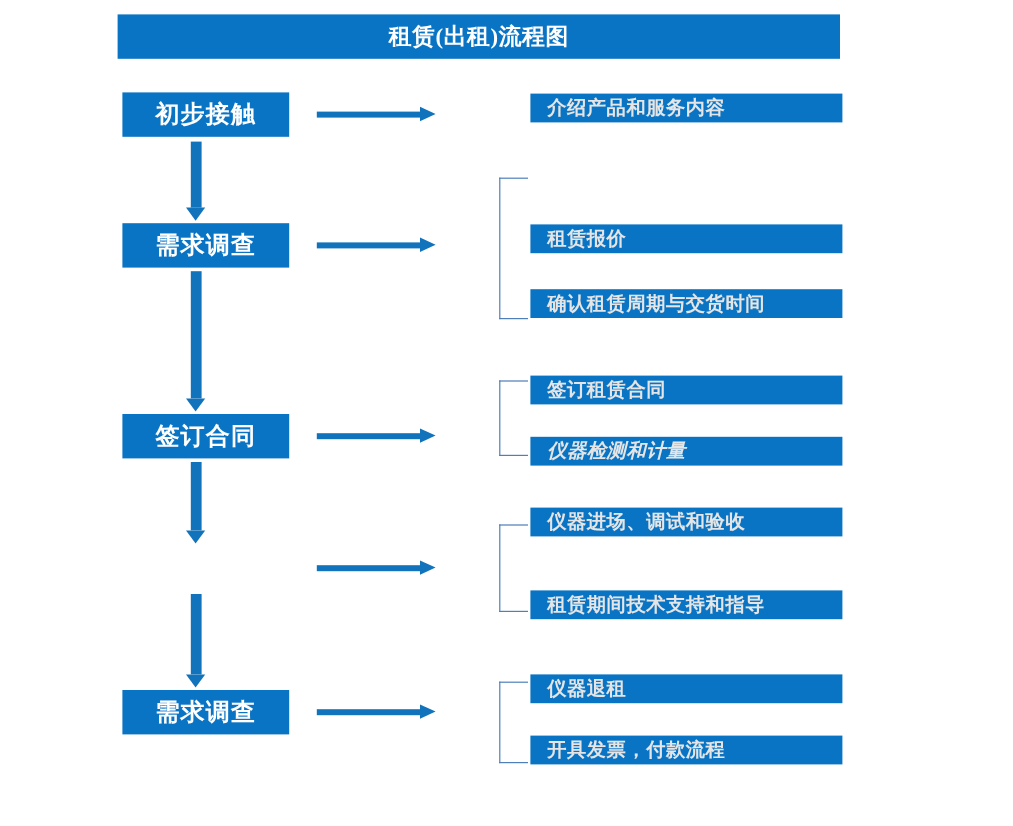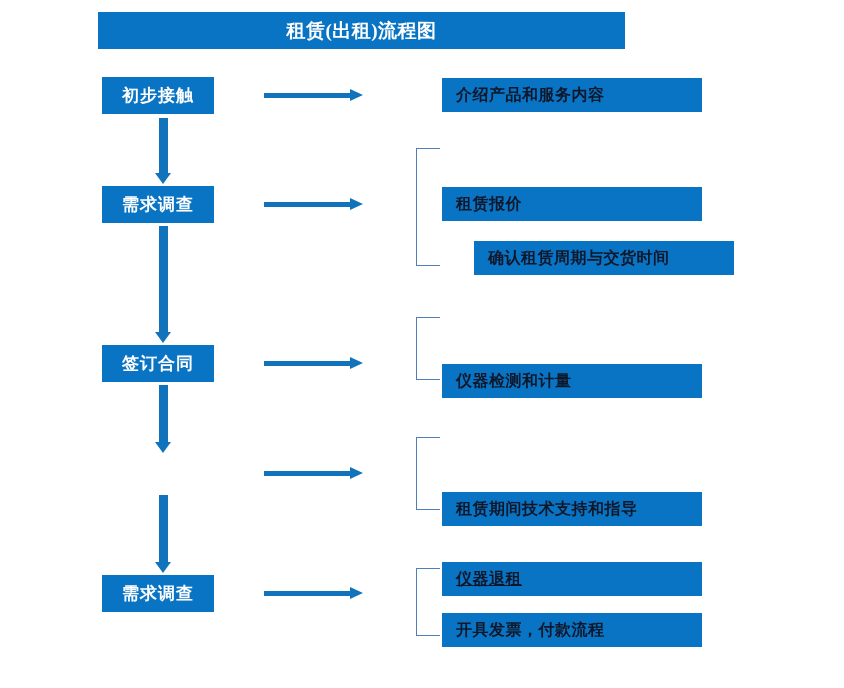--- a/index.html
+++ b/index.html
@@ -15,56 +15,56 @@
     width: 844px;
     height: 688px;
     background: #ffffff;
   }
 
   
   .title-bar {
     position: absolute;
     left: 98px;
     top: 12px;
-    width: 527px;
+    width: 602px;
     height: 37px;
     background: #0A74C4;
     color: #ffffff;
     font-size: 19px;
     font-weight: bold;
     display: flex;
     align-items: center;
     justify-content: center;
     letter-spacing: 0.5px;
   }
 
   
   .stage-box {
     position: absolute;
     left: 102px;
-    width: 112px;
+    width: 139px;
     height: 37px;
     background: #0A74C4;
     color: #ffffff;
-    font-size: 17px;
+    font-size: 20px;
     font-weight: bold;
     display: flex;
     align-items: center;
     justify-content: center;
     letter-spacing: 1px;
   }
 
   
   .detail-box {
     position: absolute;
     left: 442px;
     width: 260px;
-    height: 34px;
+    height: 24px;
     background: #0A74C4;
-    color: #0f172a;
+    color: #e5e5e5;
     font-size: 16px;
     font-weight: bold;
     display: flex;
     align-items: center;
     padding-left: 14px;
     letter-spacing: 0.5px;
   }
 
   
   .v-arrow {
@@ -191,25 +191,27 @@
 
   <div class="bracket" style="top:437px; height:73px;"></div>
 
   <div class="bracket" style="top:568px; height:68px;"></div>
 
   <div class="detail-box" style="top:78px;">介绍产品和服务内容</div>
 
 
   <div class="detail-box" style="top:187px;">租赁报价</div>
 
-  <div class="detail-box" style="top:241px;margin-left:32px;">确认租赁周期与交货时间</div>
-
-
-  <div class="detail-box" style="top:364px;">仪器检测和计量</div>
-
+  <div class="detail-box" style="top:241px;">确认租赁周期与交货时间</div>
+
+  <div class="detail-box" style="top:313px;">签订租赁合同</div>
+
+  <div class="detail-box" style="top:364px;font-style:italic;">仪器检测和计量</div>
+
+  <div class="detail-box" style="top:423px;">仪器进场、调试和验收</div>
 
   <div class="detail-box" style="top:492px;">租赁期间技术支持和指导</div>
 
-  <div class="detail-box" style="top:562px;text-decoration:underline;">仪器退租</div>
+  <div class="detail-box" style="top:562px;">仪器退租</div>
 
   <div class="detail-box" style="top:613px;">开具发票，付款流程</div>
 
 </div>
 
 </body></html>

